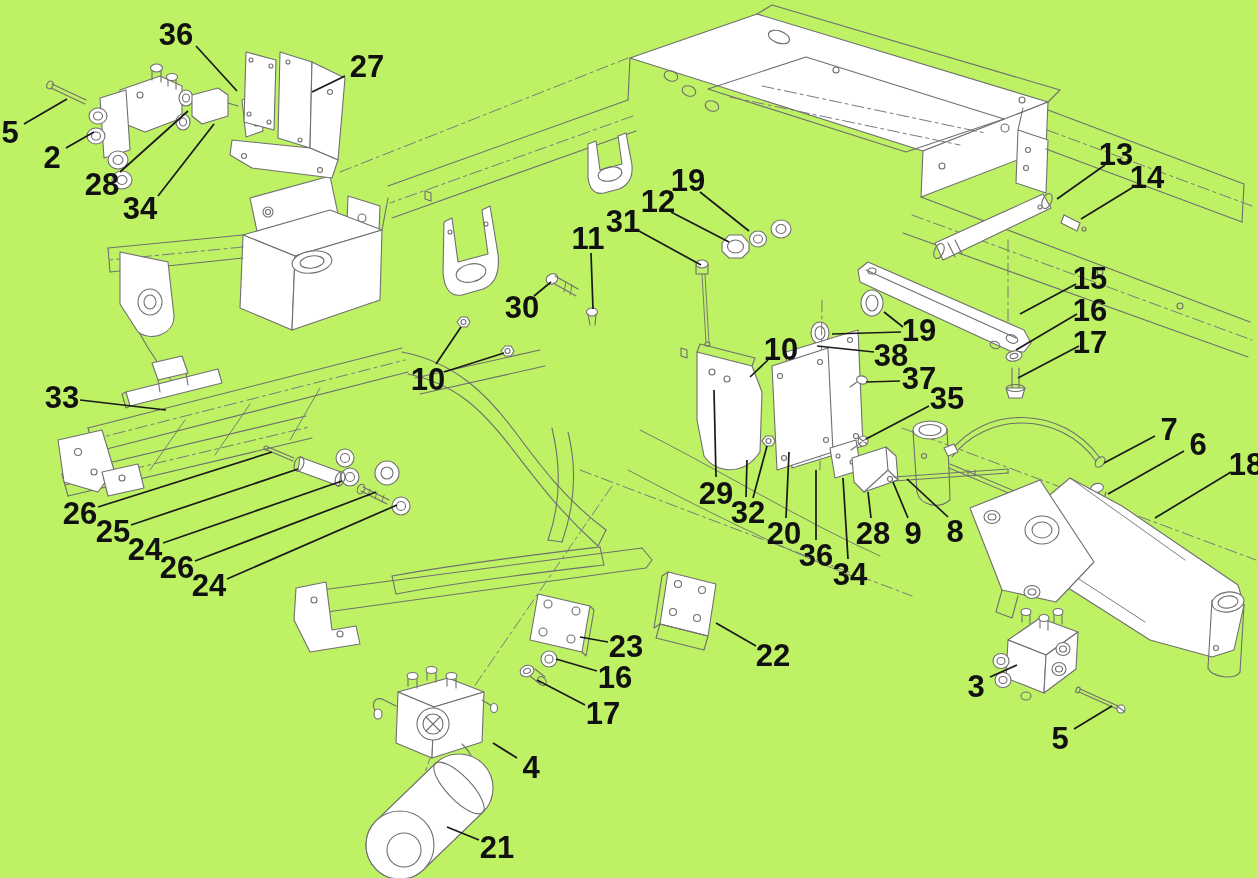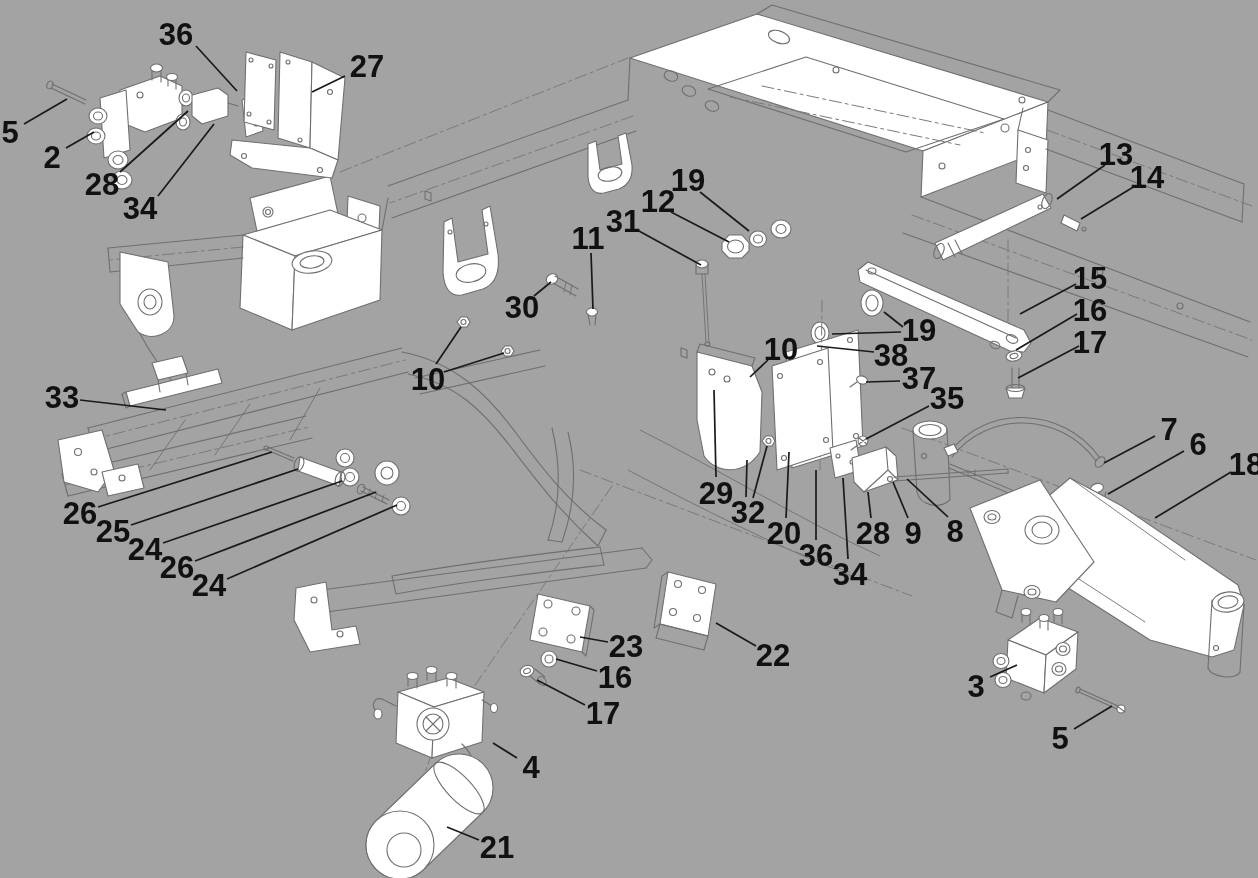--- a/index.html
+++ b/index.html
@@ -1,16 +1,16 @@
 <!DOCTYPE html>
 <html><head>
 <meta charset="utf-8">
 <style>
   html,body{margin:0;padding:0;background:#ffffff;}
-  .stage{position:relative;width:1258px;height:878px;background:#a3a3a3;overflow:hidden;
+  .stage{position:relative;width:1258px;height:878px;background:#bef264;overflow:hidden;
          font-family:"Liberation Sans", sans-serif;text-align:right;}
   svg{display:block}
   .art{stroke:#6f6f6f;fill:none;stroke-width:1.1;stroke-linejoin:round;stroke-linecap:round;}
   .fillw{fill:#ffffff;}
   .cl{stroke:#7a7a7a;stroke-width:1;stroke-dasharray:12 4 3 4;fill:none;}
   .thin{stroke-width:0.9;}
   .callout-text{font-family:"Liberation Sans", sans-serif;font-weight:bold;fill:#111111;}
   .leader{stroke:#1a1a1a;stroke-width:1.7;fill:none;}
 </style>
 </head>

